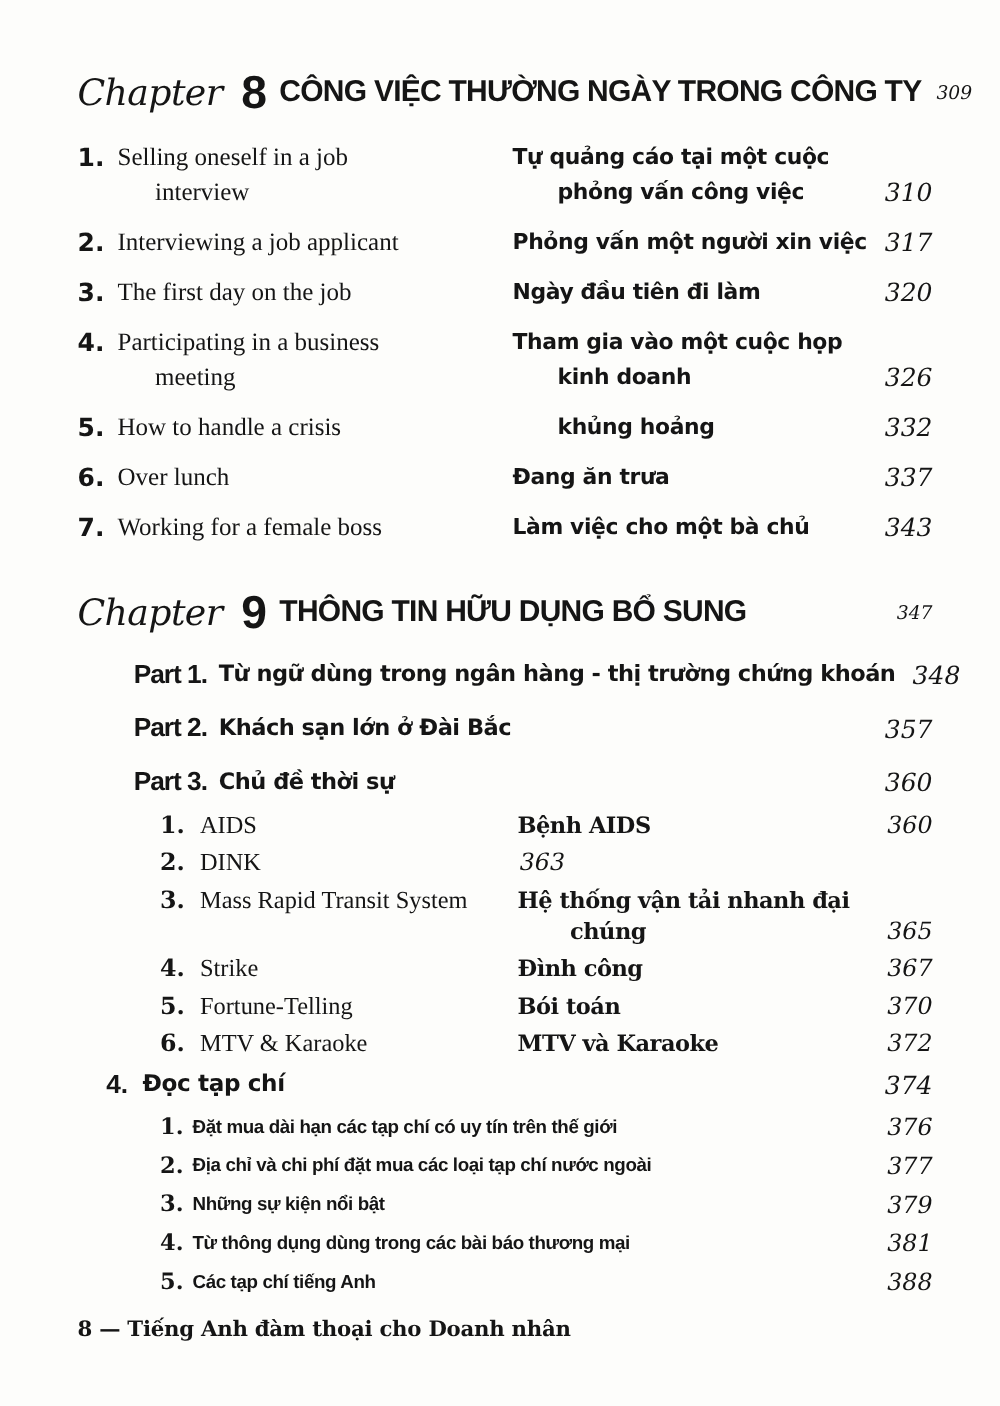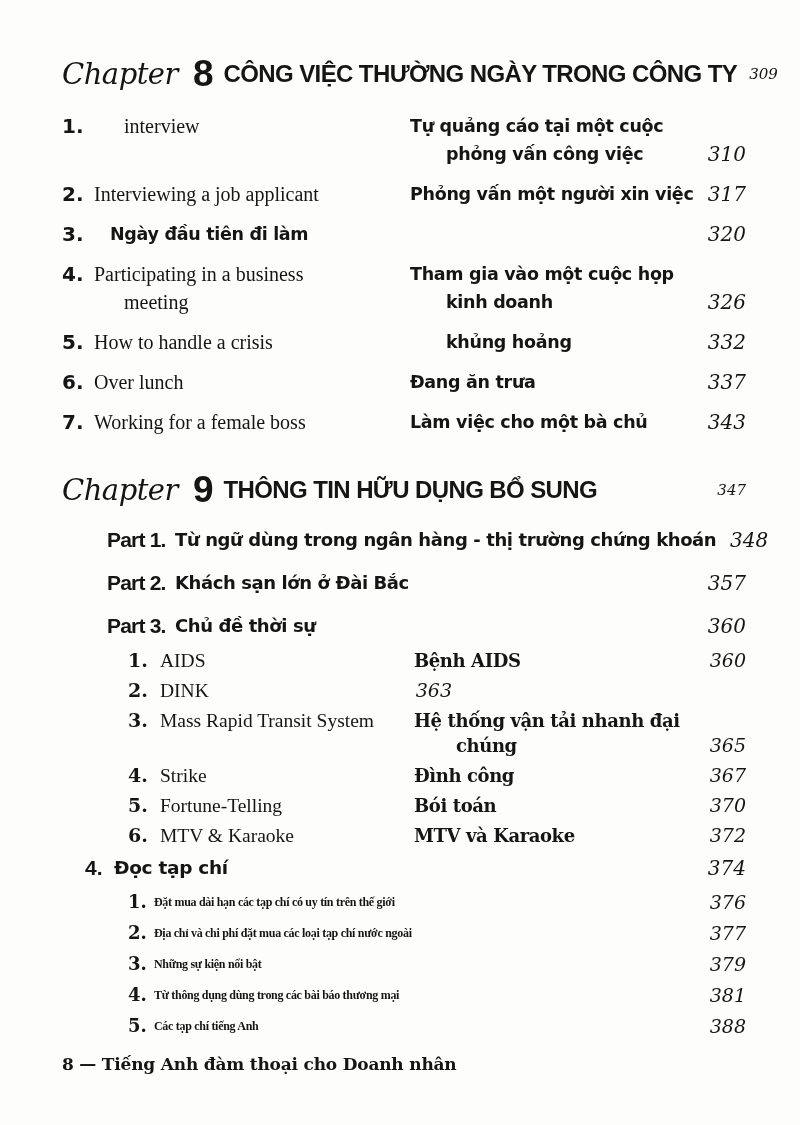--- a/index.html
+++ b/index.html
@@ -101,22 +101,22 @@
   .sec4 .title {
     flex: 1; font-family: "DejaVu Sans", sans-serif; font-weight: bold;
     font-size: 18.5px; letter-spacing: -0.3px;
   }
   .s4row { display: flex; align-items: flex-start; margin-left: 66px; margin-bottom: 7px; }
   .s4row .num {
     font-family: "DejaVu Serif", serif; font-weight: bold;
     font-size: 18px; width: 26px; flex-shrink: 0; line-height: 24px;
   }
   .s4row .title {
-    flex: 1; font-family: Liberation Serif, serif; font-weight: bold;
-    font-size: 12px; line-height: 24px; letter-spacing: -0.3px; white-space: nowrap;
+    flex: 1; font-family: Liberation Sans, sans-serif; font-weight: bold;
+    font-size: 15px; line-height: 24px; letter-spacing: -0.3px; white-space: nowrap;
   }
   .s4row .pg { font-size: 19px; line-height: 24px; }
 
   
   .footer {
     margin-top: 16px;
     font-family: "DejaVu Serif", serif; font-weight: bold;
     font-size: 17px; letter-spacing: -0.2px;
   }
 </style>
@@ -128,20 +128,21 @@
   <div class="chapter-head">
     <span class="ch-label">Chapter</span>
     <span class="ch-num">8</span>
     <span class="ch-title">CÔNG VIỆC THƯỜNG NGÀY TRONG CÔNG TY</span>
     <span class="ch-page">309</span>
   </div>
 
   <div class="row">
     <span class="num">1.</span>
     <div class="en">
+      <div class="l1">Selling oneself in a job</div>
       <div class="l2">interview</div>
     </div>
     <div class="vi">
       <div class="l1">Tự quảng cáo tại một cuộc</div>
       <div class="l2">phỏng vấn công việc</div>
     </div>
     <span class="pg">310</span>
   </div>
 
   <div class="row">
@@ -150,20 +151,23 @@
       <div class="l1">Interviewing a job applicant</div>
     </div>
     <div class="vi">
       <div class="l1">Phỏng vấn một người xin việc</div>
     </div>
     <span class="pg">317</span>
   </div>
 
   <div class="row">
     <span class="num">3.</span>
+    <div class="en">
+      <div class="l1">The first day on the job</div>
+    </div>
     <div class="vi">
       <div class="l1">Ngày đầu tiên đi làm</div>
     </div>
     <span class="pg">320</span>
   </div>
 
   <div class="row">
     <span class="num">4.</span>
     <div class="en">
       <div class="l1">Participating in a business</div>

